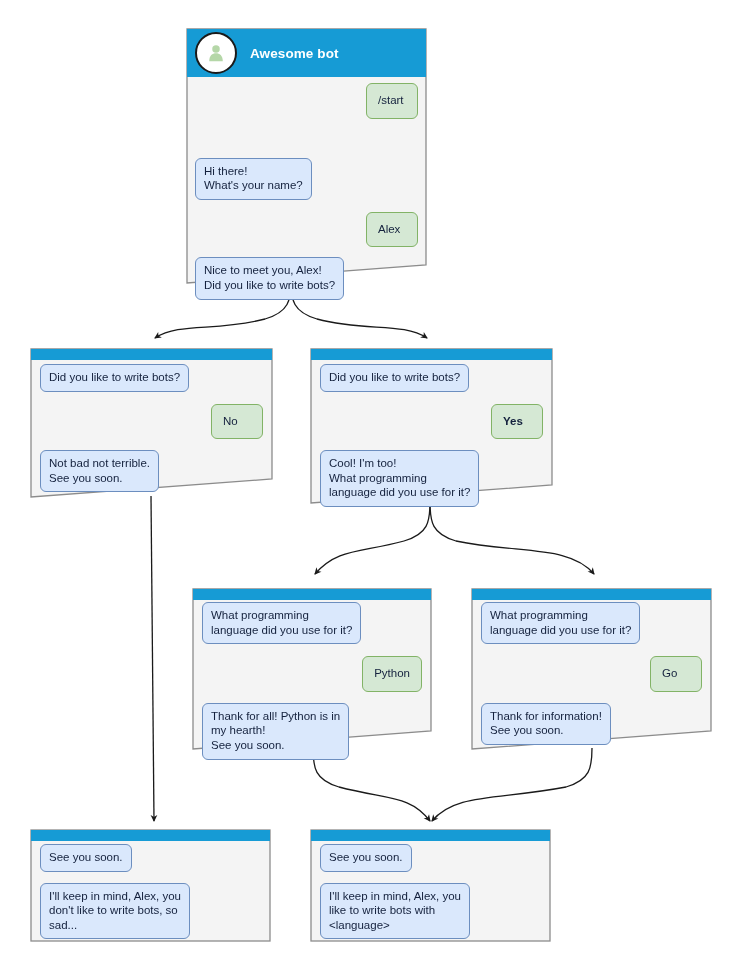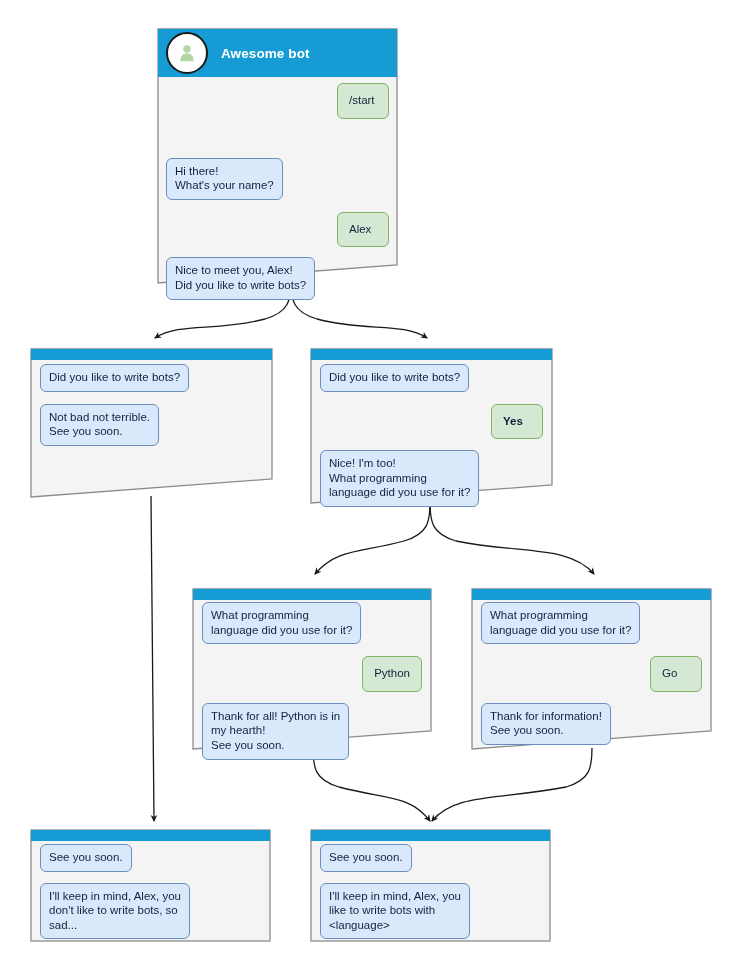--- a/index.html
+++ b/index.html
@@ -149,21 +149,21 @@
       <path d="M430,502 C430,522 428,534 404,541 C360,553 338,548 315,574" marker-end="url(#arrow)"></path>
 
       <path d="M430,502 C430,522 432,534 456,541 C520,554 570,545 594,574" marker-end="url(#arrow)"></path>
 
       <path d="M313,748 C313,768 315,780 339,787 C389,800 410,795 430,821" marker-end="url(#arrow)"></path>
 
       <path d="M592,748 C592,768 590,780 566,787 C498,800 455,793 432,821" marker-end="url(#arrow)"></path>
     </g>
   </svg>
 
-  <div class="node" style="left:156px; top:27px; width:243px; height:258px;text-decoration:underline;">
+  <div class="node" style="left:185px; top:27px; width:243px; height:258px;text-decoration:underline;">
     <svg class="node-shape" viewBox="0 0 243 258" preserveAspectRatio="none">
       <polygon points="2,2 241,2 241,238 2,256" fill="#f4f4f4" stroke="#8c8c8c" stroke-width="1.3"></polygon>
     </svg>
     <div class="root-header" style="left:2px; top:2px; width:239px;">
       <div class="avatar">
         <svg viewBox="0 0 24 24" width="22" height="22">
           <circle cx="12" cy="7.6" r="4.1" fill="#b5d7a8"></circle>
           <path d="M4.6,21 C4.6,14.8 8.1,12.4 12,12.4 C15.9,12.4 19.4,14.8 19.4,21 Z" fill="#b5d7a8"></path>
         </svg>
       </div>
@@ -189,41 +189,44 @@
 
   <div class="node" style="left:30px; top:348px; width:243px; height:150px;">
     <svg class="node-shape" viewBox="0 0 243 150" preserveAspectRatio="none">
       <polygon points="1,1 242,1 242,131 1,149" fill="#f4f4f4" stroke="#8c8c8c" stroke-width="1.3"></polygon>
     </svg>
     <div class="bar" style="left:1px; top:1px; width:241px;"></div>
     <div class="msgs" style="top:16px;">
       <div class="row left" style="margin-bottom:12px;">
         <div class="bubble bot">Did you like to write bots?</div>
       </div>
+      <div class="row right" style="margin-bottom:11px;">
+        <div class="bubble user pad">No</div>
+      </div>
       <div class="row left">
         <div class="bubble bot">Not bad not terrible.
 See you soon.</div>
       </div>
     </div>
   </div>
 
   <div class="node" style="left:310px; top:348px; width:243px; height:156px;">
     <svg class="node-shape" viewBox="0 0 243 156" preserveAspectRatio="none">
       <polygon points="1,1 242,1 242,137 1,155" fill="#f4f4f4" stroke="#8c8c8c" stroke-width="1.3"></polygon>
     </svg>
     <div class="bar" style="left:1px; top:1px; width:241px;"></div>
     <div class="msgs" style="top:16px;">
       <div class="row left" style="margin-bottom:12px;">
         <div class="bubble bot">Did you like to write bots?</div>
       </div>
       <div class="row right" style="margin-bottom:11px;font-weight:bold;">
         <div class="bubble user pad">Yes</div>
       </div>
       <div class="row left">
-        <div class="bubble bot">Nice! I'm too!
+        <div class="bubble bot">Cool! I'm too!
 What programming
 language did you use for it?</div>
       </div>
     </div>
   </div>
 
   <div class="node" style="left:192px; top:588px; width:240px; height:162px;">
     <svg class="node-shape" viewBox="0 0 240 162" preserveAspectRatio="none">
       <polygon points="1,1 239,1 239,143 1,161" fill="#f4f4f4" stroke="#8c8c8c" stroke-width="1.3"></polygon>
     </svg>

